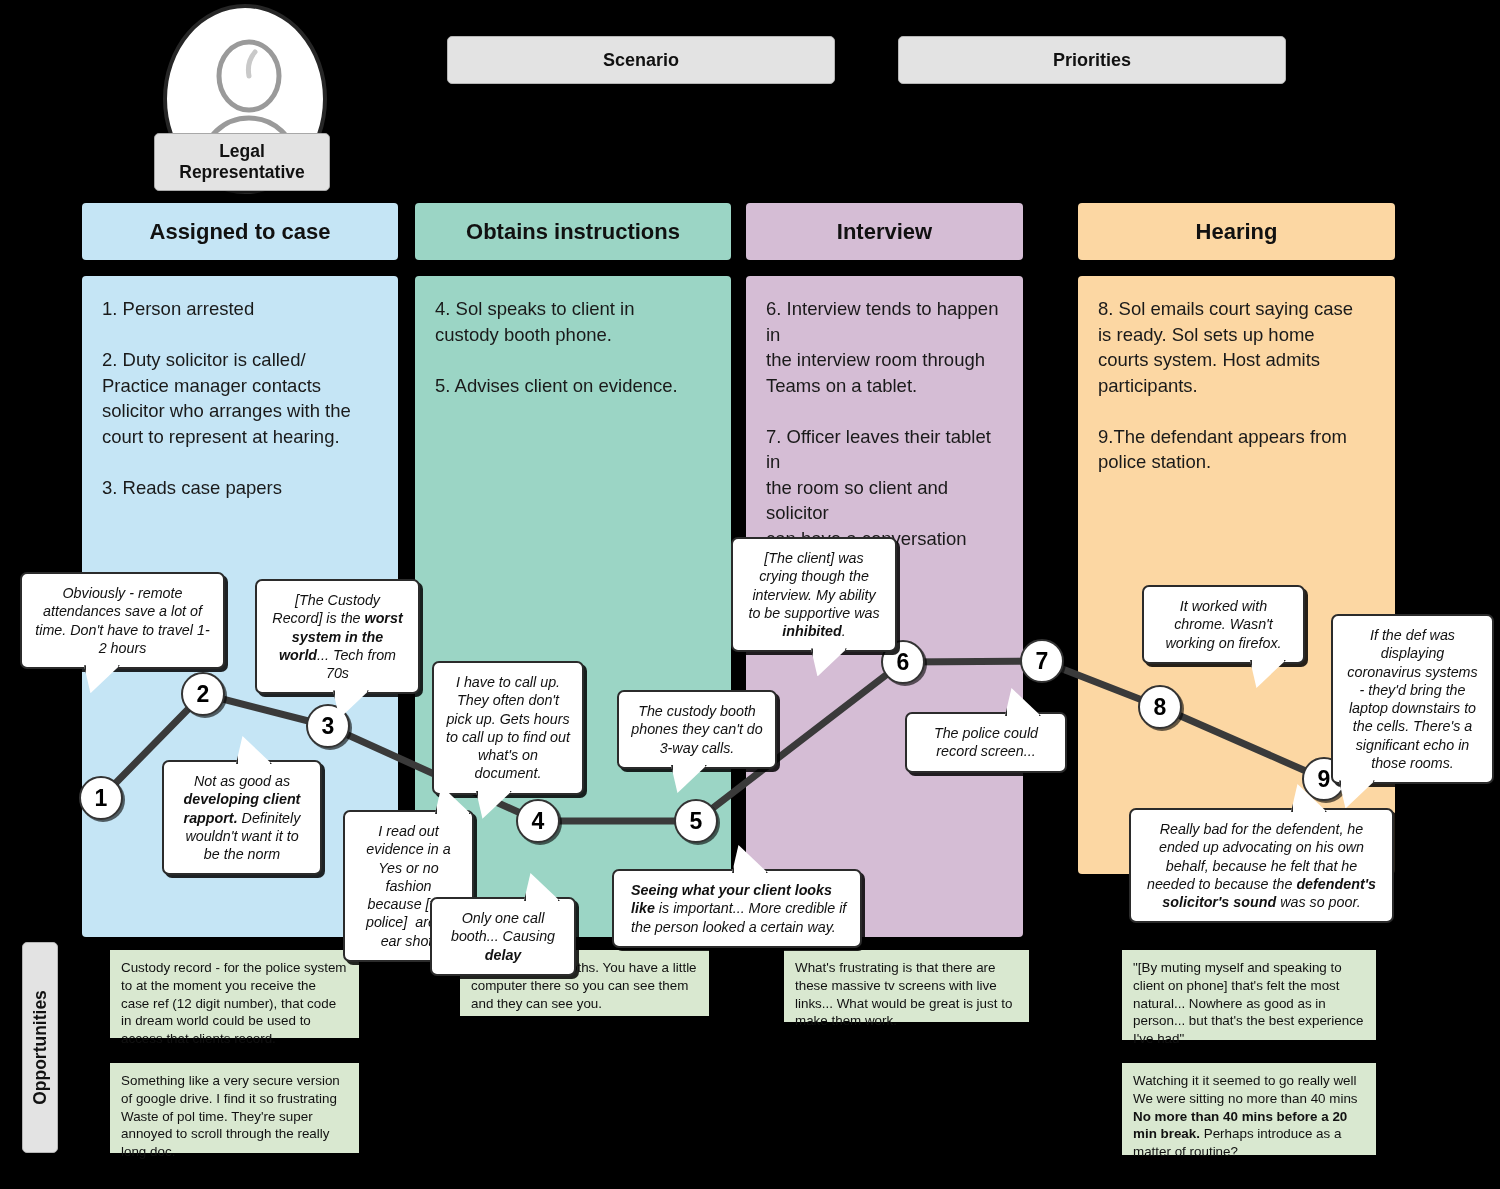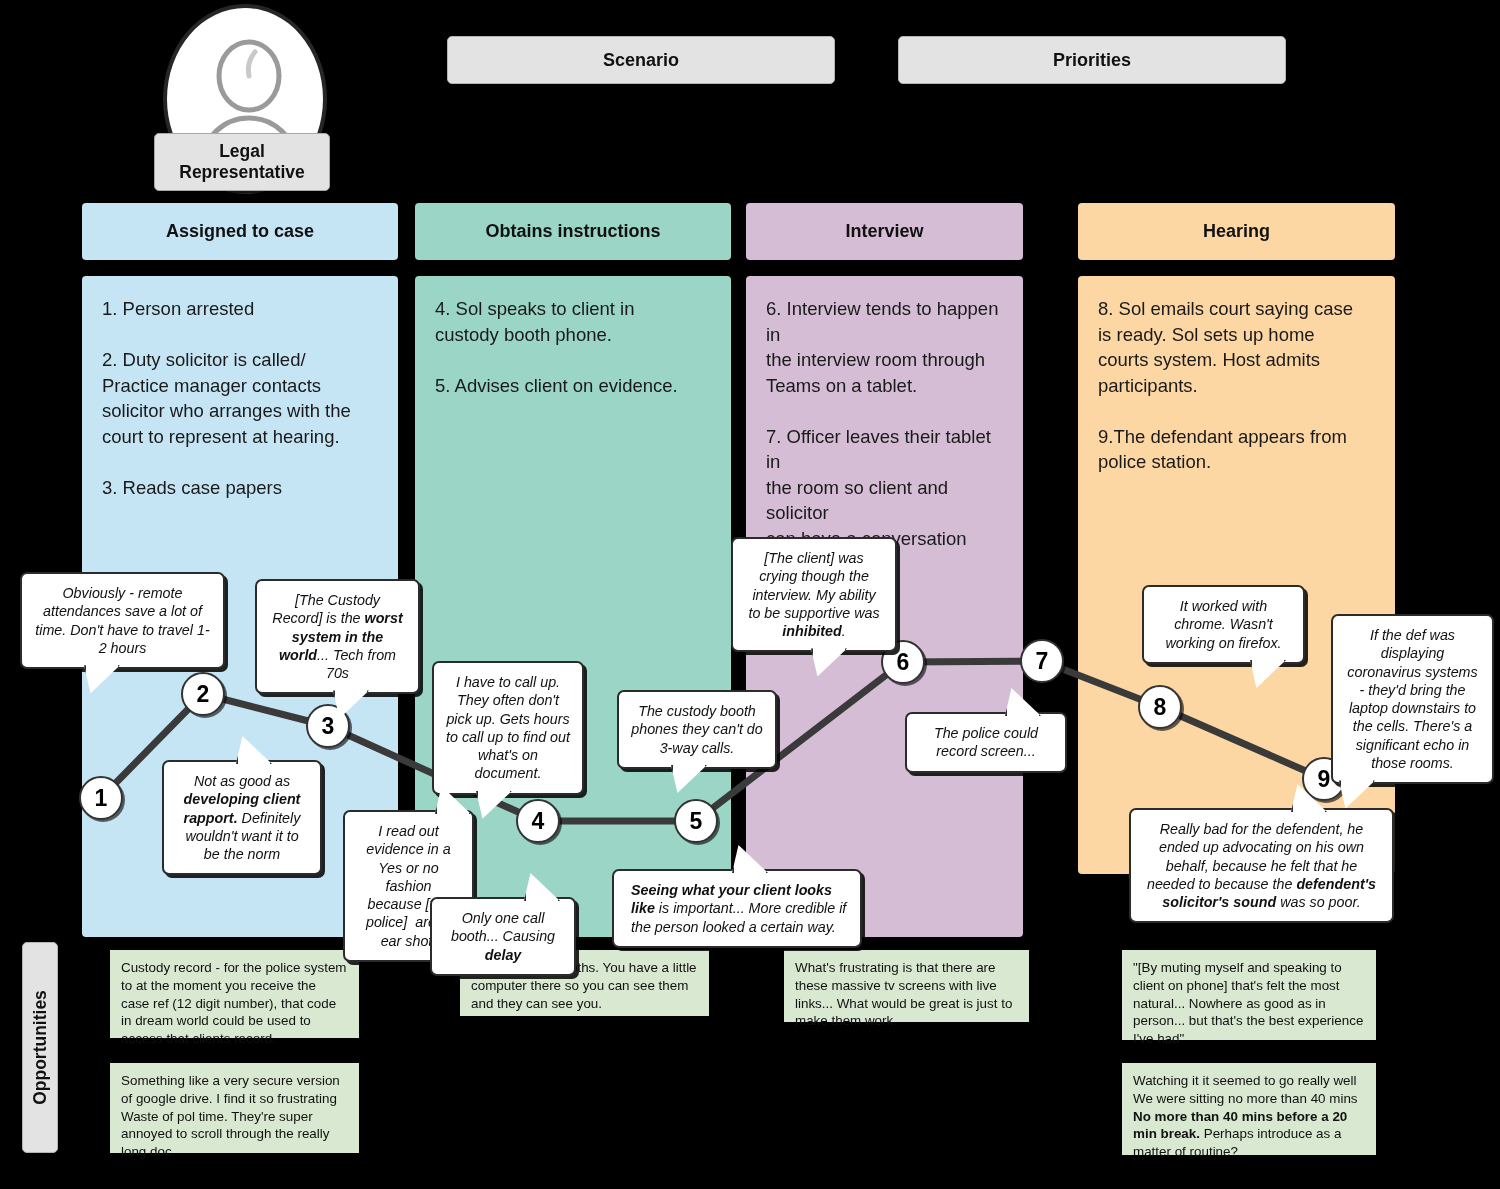--- a/index.html
+++ b/index.html
@@ -50,21 +50,21 @@
     box-shadow: 2px 2px 0 rgba(0,0,0,0.35);
   }
   #tab-scenario  { left: 447px; top: 36px; width: 388px; }
   #tab-priorities{ left: 898px; top: 36px; width: 388px; }
 
   
   .stage-head {
     position: absolute; top: 203px; height: 57px;
     border-radius: 4px;
     display: flex; align-items: center; justify-content: center;
-    font-size: 18px; font-weight: bold; color: #111;
+    font-size: 22px; font-weight: bold; color: #111;
   }
   
   .stage-body {
     position: absolute; top: 276px;
     border-radius: 4px;
     padding: 20px 20px 0 20px;
     font-size: 18.5px; color: #1a1a1a; line-height: 1.38;
     white-space: pre-wrap;
   }
   .col1 { left: 82px;  width: 316px; }

